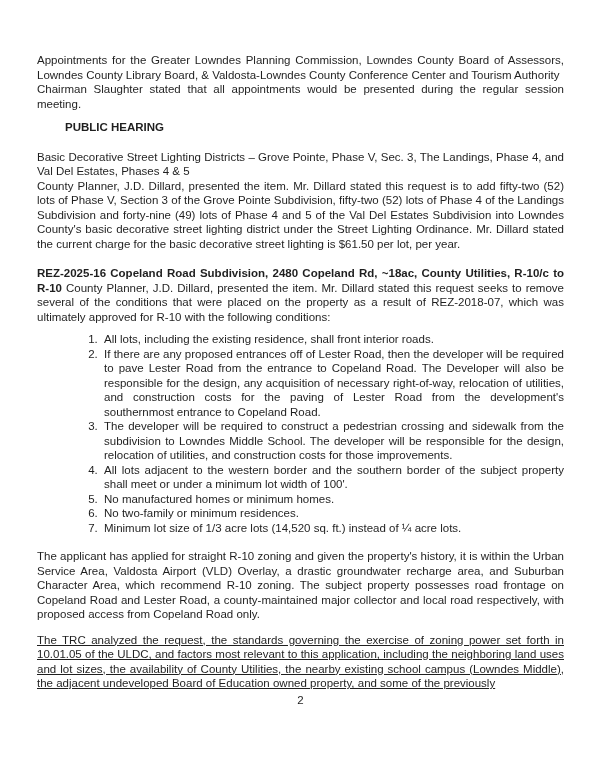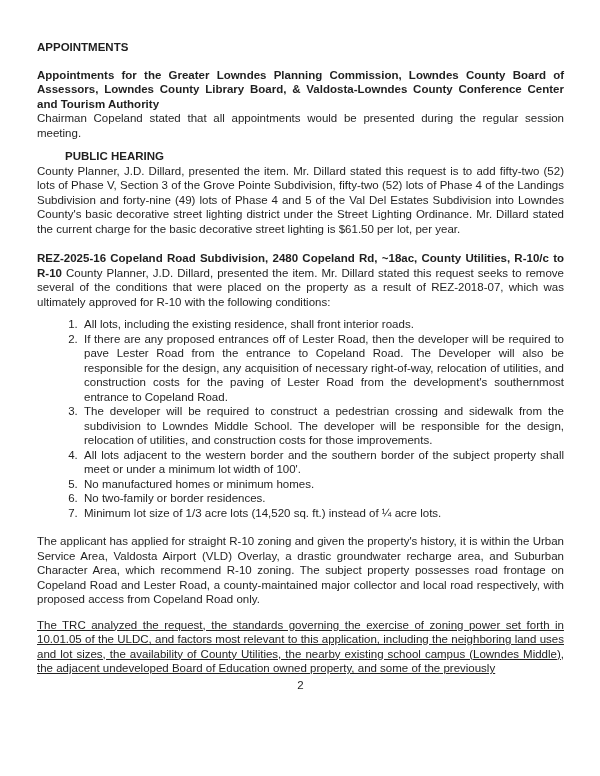--- a/index.html
+++ b/index.html
@@ -17,63 +17,64 @@
     color: #1f1f1f;
     overflow: hidden;
   }
   .page p { margin: 0; text-align: justify; }
   .heading {
     font-weight: bold;
     font-size: 11.5px;
     margin: 0;
     text-align: left;
   }
-  .bold { font-weight: bold; }
+  .bold { font-weight: normal; }
   .mt-title { margin-top: 13px !important; }
   .mt-heading { margin-top: 9px !important; padding-left: 28px; }
   .mt-subtitle { margin-top: 15px !important; }
   .mt-rez { margin-top: 15px !important; }
   .mt-para { margin-top: 14px !important; }
   .mt-para-sm { margin-top: 11px !important; text-decoration: underline; }
   ol.conditions {
     margin: 8px 0 0 0;
     padding-left: 44px;
   }
   ol.conditions li {
     text-align: justify;
     padding-left: 3px;
+    margin-left: 20px;
   }
   .page-number {
     text-align: center;
     margin-top: 2px;
   }
 </style>
 </head>
 <body>
 
 <div class="page">
 
-  <p class="heading">APPOINTMENTS</p>
 
   <p class="bold mt-title">Appointments for the Greater Lowndes Planning Commission, Lowndes County Board of Assessors, Lowndes County Library Board, &amp; Valdosta-Lowndes County Conference Center and Tourism Authority</p>
-  <p>Chairman Copeland stated that all appointments would be presented during the regular session meeting.</p>
+  <p>Chairman Slaughter stated that all appointments would be presented during the regular session meeting.</p>
 
   <p class="heading mt-heading">PUBLIC HEARING</p>
 
+  <p class="bold mt-subtitle">Basic Decorative Street Lighting Districts – Grove Pointe, Phase V, Sec. 3, The Landings, Phase 4, and Val Del Estates, Phases 4 &amp; 5</p>
   <p>County Planner, J.D. Dillard, presented the item. Mr. Dillard stated this request is to add fifty-two (52) lots of Phase V, Section 3 of the Grove Pointe Subdivision, fifty-two (52) lots of Phase 4 of the Landings Subdivision and forty-nine (49) lots of Phase 4 and 5 of the Val Del Estates Subdivision into Lowndes County's basic decorative street lighting district under the Street Lighting Ordinance. Mr. Dillard stated the current charge for the basic decorative street lighting is $61.50 per lot, per year.</p>
 
   <p class="mt-rez"><strong>REZ-2025-16 Copeland Road Subdivision, 2480 Copeland Rd, ~18ac, County Utilities, R-10/c to R-10</strong><span> County Planner, J.D. Dillard, presented the item. Mr. Dillard stated this request seeks to remove several of the conditions that were placed on the property as a result of REZ-2018-07, which was ultimately approved for R-10 with the following conditions:</span></p>
 
   <ol class="conditions">
     <li>All lots, including the existing residence, shall front interior roads.</li>
     <li>If there are any proposed entrances off of Lester Road, then the developer will be required to pave Lester Road from the entrance to Copeland Road. The Developer will also be responsible for the design, any acquisition of necessary right-of-way, relocation of utilities, and construction costs for the paving of Lester Road from the development's southernmost entrance to Copeland Road.</li>
     <li>The developer will be required to construct a pedestrian crossing and sidewalk from the subdivision to Lowndes Middle School. The developer will be responsible for the design, relocation of utilities, and construction costs for those improvements.</li>
     <li>All lots adjacent to the western border and the southern border of the subject property shall meet or under a minimum lot width of 100'.</li>
     <li>No manufactured homes or minimum homes.</li>
-    <li>No two-family or border residences.</li>
+    <li>No two-family or minimum residences.</li>
     <li>Minimum lot size of 1/3 acre lots (14,520 sq. ft.) instead of ¼ acre lots.</li>
   </ol>
 
   <p class="mt-para">The applicant has applied for straight R-10 zoning and given the property's history, it is within the Urban Service Area, Valdosta Airport (VLD) Overlay, a drastic groundwater recharge area, and Suburban Character Area, which recommend R-10 zoning. The subject property possesses road frontage on Copeland Road and Lester Road, a county-maintained major collector and local road respectively, with proposed access from Copeland Road only.</p>
 
   <p class="mt-para-sm">The TRC analyzed the request, the standards governing the exercise of zoning power set forth in 10.01.05 of the ULDC, and factors most relevant to this application, including the neighboring land uses and lot sizes, the availability of County Utilities, the nearby existing school campus (Lowndes Middle), the adjacent undeveloped Board of Education owned property, and some of the previously</p>
 
   <div class="page-number">2</div>
 
 </div>

